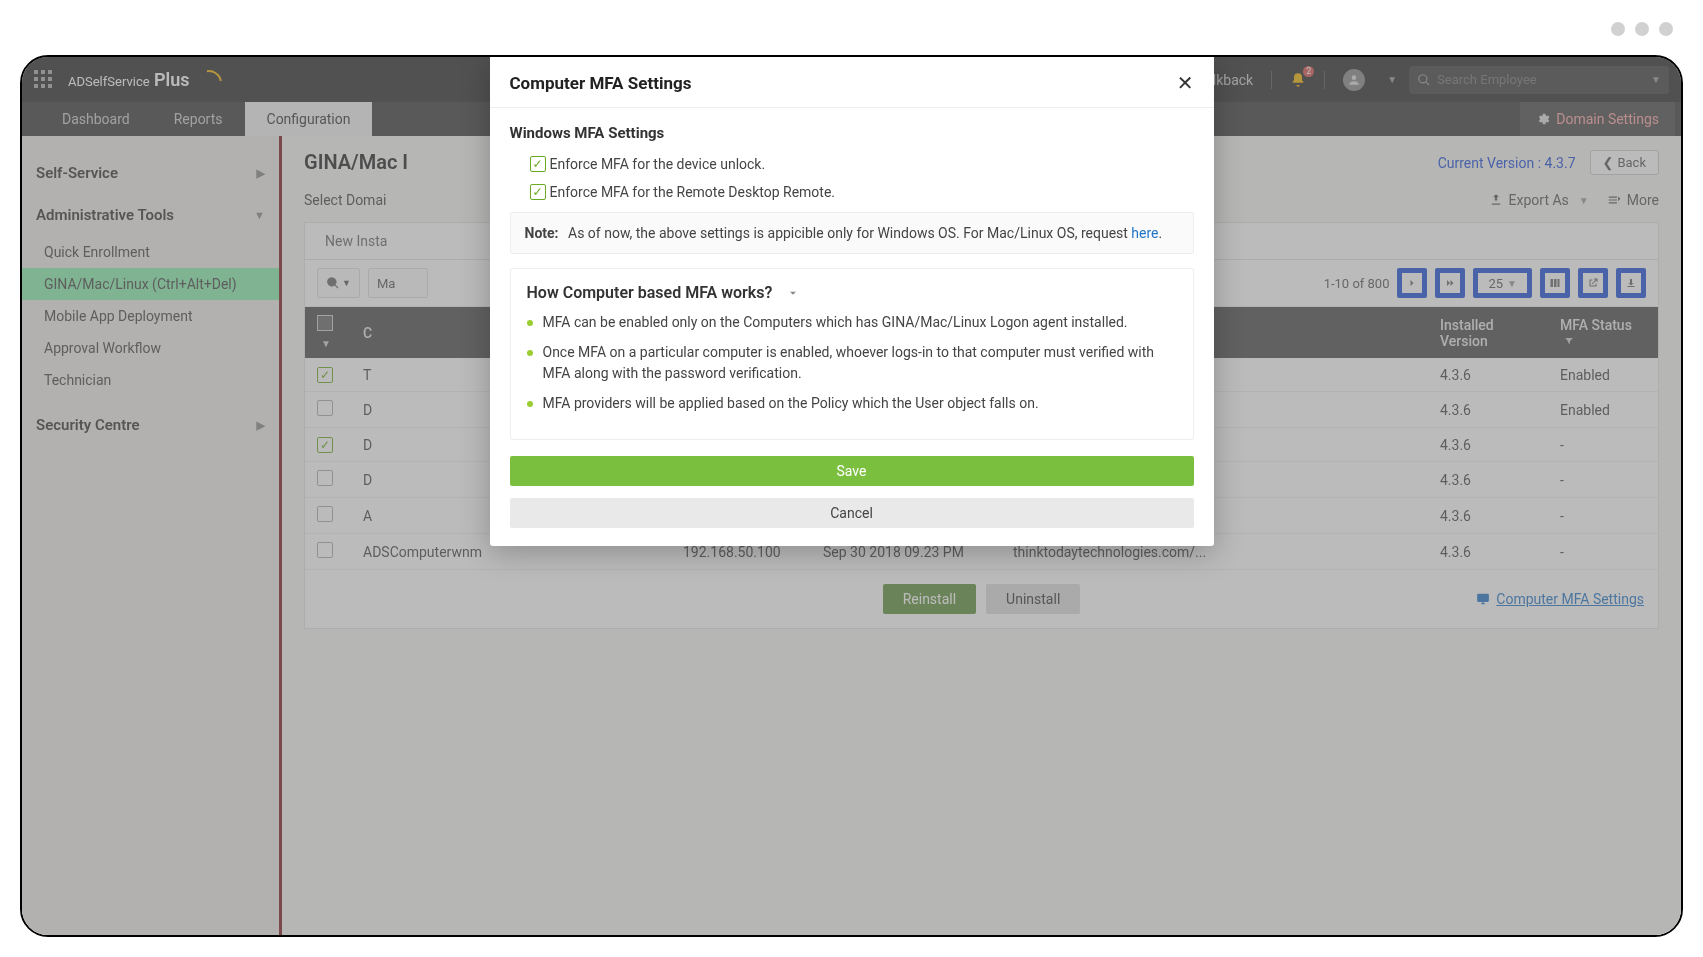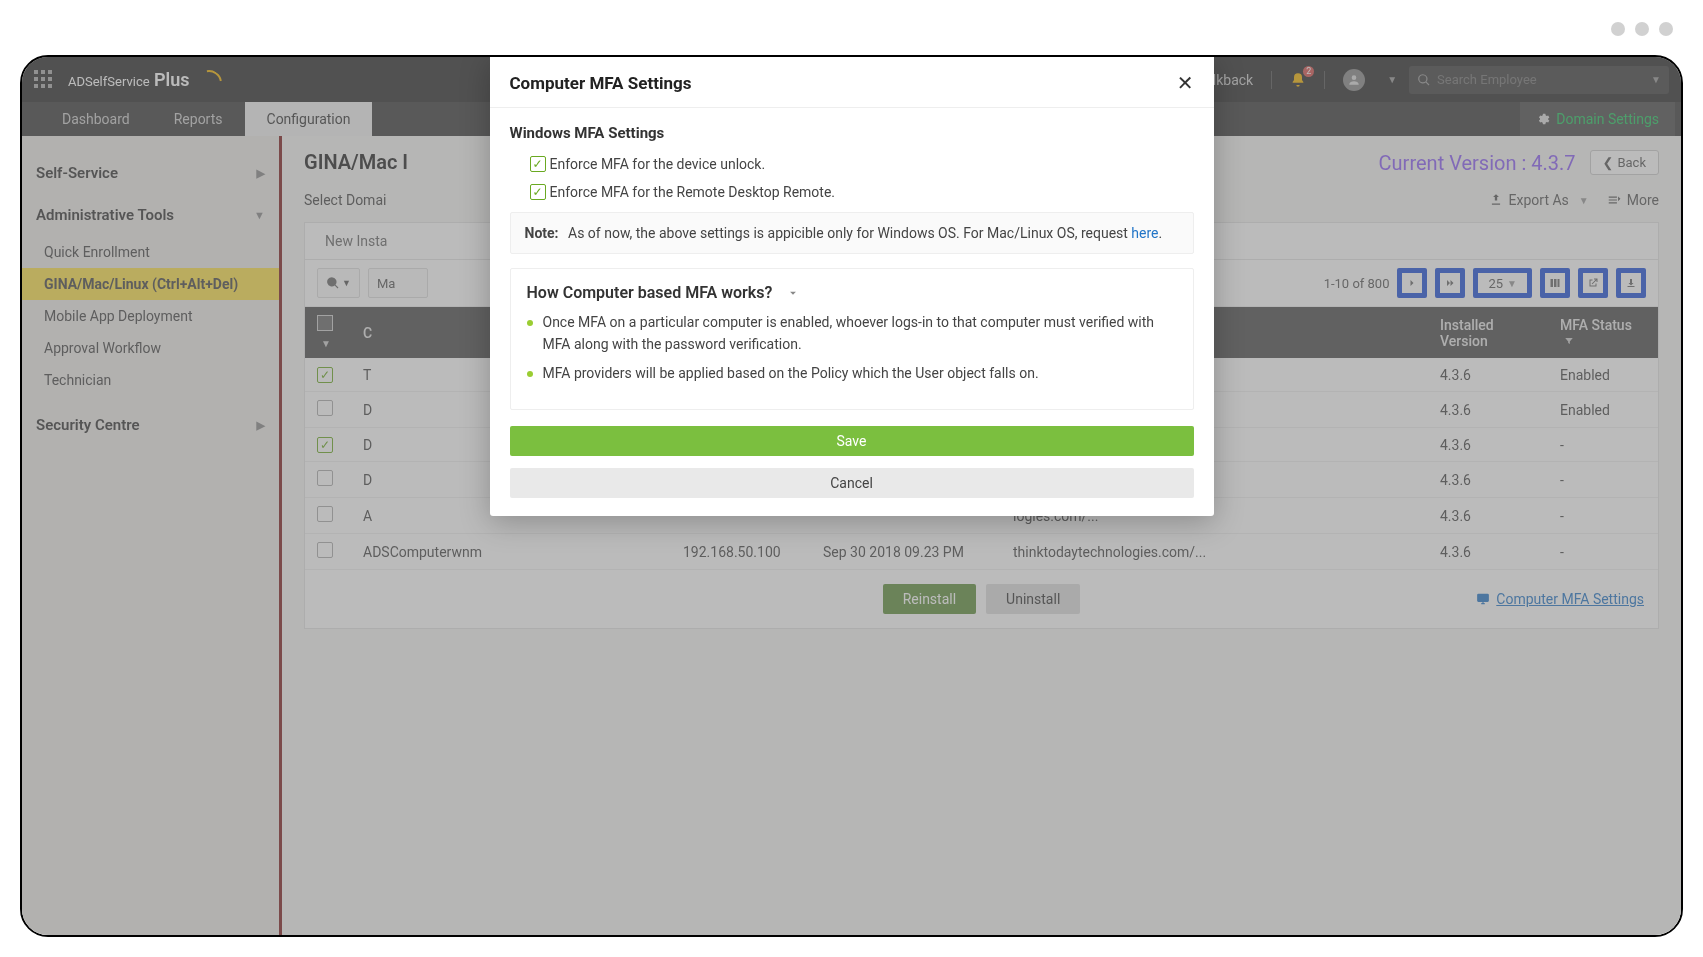--- a/index.html
+++ b/index.html
@@ -35,34 +35,34 @@
   .avatar { width:22px;height:22px;border-radius:50%;background:#888;display:flex;align-items:center;justify-content:center; }
   .avatar svg{width:14px;height:14px;fill:#ddd;}
   .search-dark { display:flex; align-items:center; background:#3f3f3f; border-radius:3px; height:28px; padding:0 8px; margin-left:12px;}
   .search-dark svg{width:14px;height:14px;fill:#999;margin-right:6px;}
   .search-dark input{background:transparent;border:none;outline:none;color:#ccc;font-size:13px;width:210px;}
   .chev{font-size:10px;color:#999;margin-left:4px;}
 
   .tabbar { background:#3a3a3a; height:34px; display:flex; align-items:stretch; padding-left:18px; position:relative;}
   .tabbar .tab { padding:0 22px; display:flex; align-items:center; color:#ccc; font-size:14px; cursor:pointer;}
   .tabbar .tab.active { background:#f0f0f0; color:#333;}
-  .domain-settings { margin-left:auto; background:#4a4a4a; color:#22c55e; padding:0 16px; display:flex; align-items:center; gap:6px; font-size:14px; margin-right:6px;}
+  .domain-settings { margin-left:auto; background:#4a4a4a; color:#fca5a5; padding:0 16px; display:flex; align-items:center; gap:6px; font-size:14px; margin-right:6px;}
   .domain-settings svg{width:14px;height:14px;fill:#ddd;}
 
   .body { display:flex; height: calc(100% - 79px); }
   .sidebar { width: 260px; background:#eceae7; border-right:3px solid #7f1d1d; padding-top:16px;}
   .side-h { padding:12px 14px; font-size:15px; color:#333; display:flex; align-items:center; justify-content:space-between; cursor:pointer; font-weight:600;}
   .side-h .arr{font-size:11px;color:#888;}
   .side-item { padding:8px 14px 8px 22px; font-size:14px; color:#444; cursor:pointer;}
-  .side-item.active { background:#fde047;font-weight:bold; }
+  .side-item.active { background:#86efac; }
 
   .main { flex:1; background:#f4f4f2; padding: 14px 22px; overflow:auto; position:relative;}
   .page-title { font-size:20px; color:#222; font-weight:600;}
   .version-row { position:absolute; right:22px; top:14px; display:flex; align-items:center; gap:14px;}
-  .version-row .ver { font-size:20px; color:#8b5cf6;}
+  .version-row .ver { font-size:14px; color:#1d4ed8;}
   .back-btn { border:1px solid #ccc; background:#fff; padding:4px 12px; border-radius:3px; font-size:13px; color:#555; display:flex; align-items:center; gap:4px;}
   .select-row { margin-top:18px; font-size:14px; color:#444; display:flex; align-items:center; justify-content:space-between;}
   .export-group{display:flex;align-items:center;gap:18px;}
   .export-link, .more-link{display:flex;align-items:center;gap:6px;color:#555;font-size:14px;cursor:pointer;}
   .export-link svg,.more-link svg{width:14px;height:14px;fill:#555;}
 
   .panel { background:#fff; border:1px solid #e2e2e2; margin-top:14px;}
   .panel-tabs { border-bottom:1px solid #e2e2e2; padding:0 14px;}
   .panel-tab { display:inline-block; padding:10px 6px; font-size:14px; color:#666;}
   .toolbar { display:flex; align-items:center; padding:8px 12px; gap:8px; border-bottom:1px solid #eee;}
@@ -403,20 +403,21 @@
             <span>As of now, the above settings is appicible only for Windows OS. For Mac/Linux OS, request </span><span class="here">here</span>.
           </div>
           <div class="how-box">
             <div class="how-head">
               <span>How Computer based MFA works?</span>
               <svg viewBox="0 0 24 24">
                   <path d="M7 10l5 5 5-5z"></path>
                 </svg>
             </div>
             <ul id="bullets">
+                <li>MFA can be enabled only on the Computers which has GINA/Mac/Linux Logon agent installed.</li>
                 <li>Once MFA on a particular computer is enabled, whoever logs-in to that computer must verified with MFA along with the password verification.</li>
                 <li>MFA providers will be applied based on the Policy which the User object falls on.</li>
               </ul>
           </div>
           <div class="modal-foot">
             <button class="btn save">Save</button>
             <button class="btn cancel">Cancel</button>
           </div>
         </div>
       </div>

